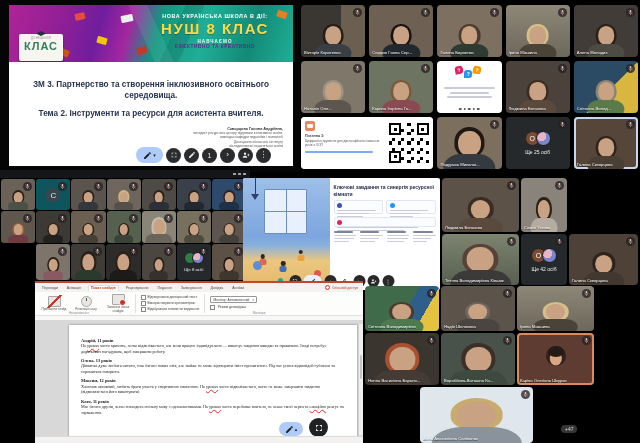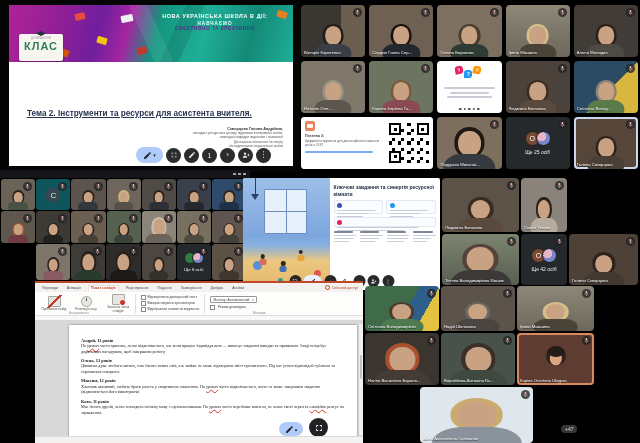--- a/index.html
+++ b/index.html
@@ -77,21 +77,21 @@
   .logo .cap{position:absolute;left:50%;top:-3px;transform:translateX(-50%);width:10px;height:5px;background:#273043;
         clip-path:polygon(50% 0,100% 50%,50% 100%,0 50%);}
   .logo .org{font-size:2.6px;color:#8a8a8a;letter-spacing:.4px;margin-top:3px;}
   .logo .lg{font-size:11px;font-weight:bold;color:#2e7d5b;letter-spacing:1px;line-height:1;margin-top:1px;}
   .btxt{position:absolute;left:132px;right:4px;top:8px;text-align:center;}
   .btxt .b1l{font-size:5.4px;font-weight:bold;color:#fff;letter-spacing:.6px;}
   .btxt .b2l{font-size:15px;font-weight:bold;color:#ffd943;letter-spacing:1.5px;text-shadow:0 1px 0 rgba(0,0,0,.25);margin-top:1px;}
   .btxt .b3l{font-size:4.6px;font-weight:bold;color:#eafff7;letter-spacing:1px;margin-top:1.5px;}
   .btxt .b4l{font-size:4.8px;font-weight:bold;color:#5e2a8a;letter-spacing:.5px;}
   .t1{position:absolute;left:18px;right:18px;top:75px;text-align:center;font-size:8.2px;font-weight:bold;color:#27344f;line-height:1.3;}
-  .t2{position:absolute;left:18px;right:18px;top:104px;font-size:8.2px;font-weight:bold;color:#27344f;text-decoration:underline;}
+  .t2{position:absolute;left:18px;right:18px;top:104px;text-align:center;font-size:8.2px;font-weight:bold;color:#27344f;}
   .author{position:absolute;right:10px;top:122px;text-align:right;}
   .an{font-size:3.8px;font-weight:bold;color:#333;}
   .al{font-size:3.3px;color:#555;line-height:1.35;}
   #pres-toolbar{position:absolute;left:136px;top:147px;display:flex;gap:3px;align-items:center;}
   .ppill{width:27px;height:16px;border-radius:8px;background:#aecbfa;display:flex;align-items:center;justify-content:center;gap:1px;}
   .ppill svg{width:9px;height:9px;fill:#1f2124;}
   .ppill .caret{font-size:5px;color:#1f2124;}
   .tcirc{width:15px;height:15px;border-radius:50%;background:rgba(25,26,28,.92);color:#e8eaed;
          display:flex;align-items:center;justify-content:center;}
   .tcirc svg{width:8px;height:8px;fill:#e8eaed;}
@@ -220,24 +220,26 @@
         <i class="bk bk4"></i>
         <i class="bk bk5"></i>
         <i class="bk bk6"></i>
         <div class="logo">
           <div class="cap"></div>
           <div class="org">ДОНЕЦЬКИЙ</div>
           <div class="lg">КЛАС</div>
         </div>
         <div class="btxt">
           <div class="b1l">НОВА УКРАЇНСЬКА ШКОЛА В ДІЇ:</div>
+          <div class="b2l">НУШ 8 КЛАС</div>
           <div class="b3l">НАВЧАЄМО</div>
           <div class="b4l">ЕФЕКТИВНО ТА КРЕАТИВНО</div>
         </div>
       </div>
+      <div class="t1">ЗМ 3. Партнерство та створення інклюзивного освітнього середовища.</div>
       <div class="t2">Тема 2. Інструменти та ресурси для асистента вчителя.</div>
       <div class="author">
         <div class="an">Скворцова Галина Андріївна,</div>
         <div class="al">методист ресурсного центру підтримки інклюзивної освіти,</div>
         <div class="al">викладач кафедри педагогіки і психології</div>
         <div class="al">Донецького обласного інституту</div>
         <div class="al">післядипломної педагогічної освіти</div>
       </div>
     </div>
     <div id="pres-toolbar">

